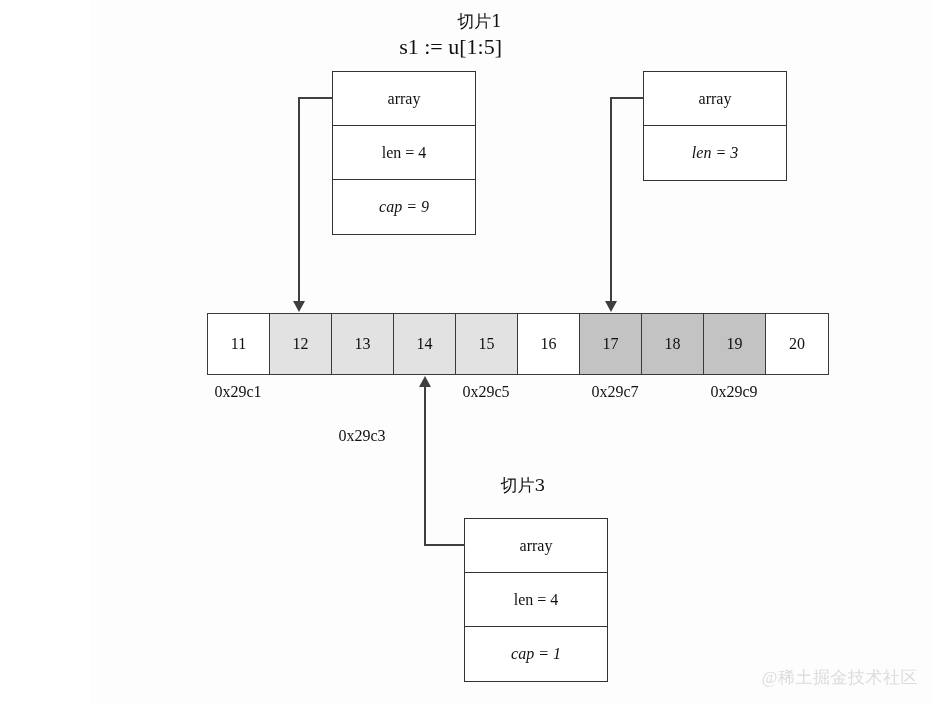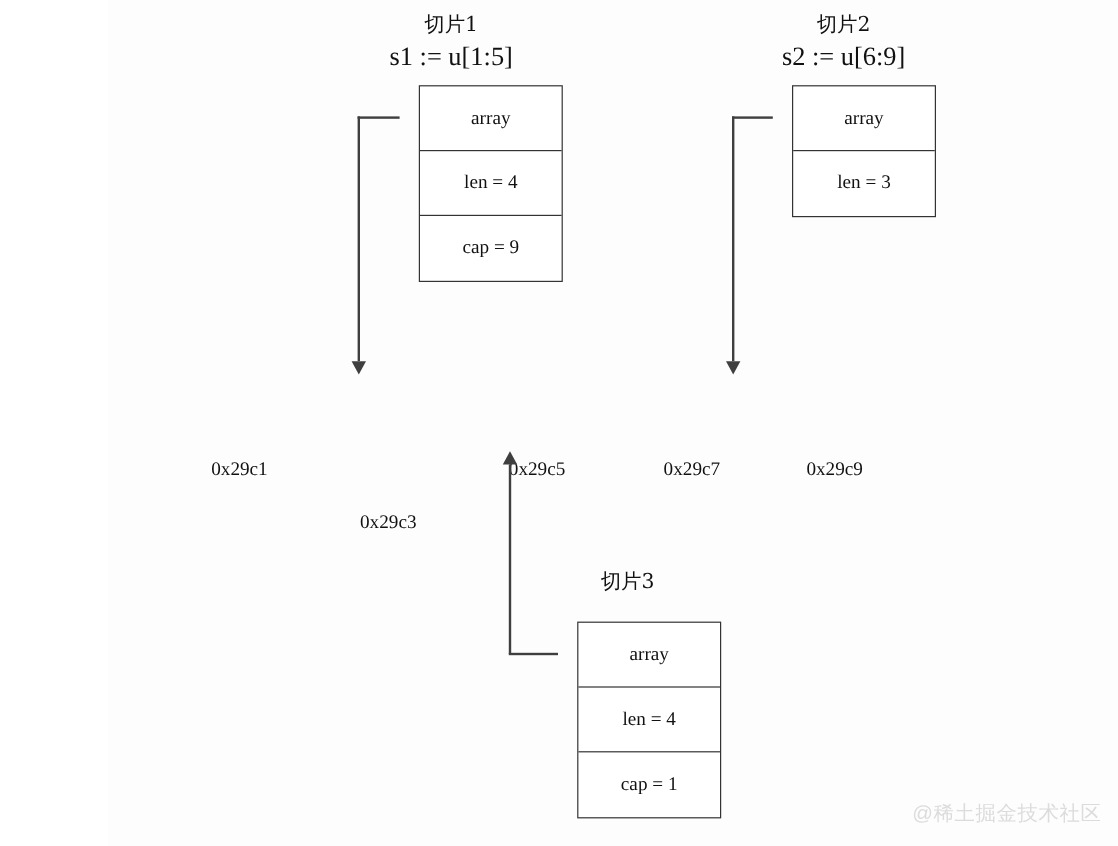--- a/index.html
+++ b/index.html
@@ -21,36 +21,35 @@
     left: 90px;
     top: 0px;
     width: 842px;
     height: 705px;
     background: #fdfdfd;
   }
 
   
   .slice-box {
     position: absolute;
-    width: 120px;
+    width: 144px;
     border: 1.6px solid #333333;
     background: #ffffff;
     box-sizing: border-box;
-    margin-left: 17px;
   }
   .slice-row {
     height: 54px;
     line-height: 54px;
     text-align: center;
     font-size: 16px;
     color: #111111;
     box-sizing: border-box;
     border-bottom: 1.6px solid #333333;
   }
-  .slice-row:last-child { border-bottom: none; }
+  .slice-row:last-child { border-bottom: none; font-style: italic; }
 
   .slice-caption {
     position: absolute;
     width: 220px;
     text-align: center;
     color: #111111;
   }
   .slice-caption .ttl {
     display: block;
     font-size: 17px;
@@ -100,20 +99,21 @@
     font-size: 16px;
     line-height: 25px;
   }
   #array-label .l1 { display:block; font-family: "DejaVu Serif", "Liberation Serif", serif; }
   #array-label .l2 { display:block; }
 
   .addr {
     position: absolute;
     top: 383px;
     width: 124px;
+    text-align: center;
     font-size: 16px;
     color: #111111;
   }
 
   
   .ln-h, .ln-v {
     position: absolute;
     background: #3f3f3f;
   }
   .ln-h { height: 1.6px; }
@@ -128,64 +128,72 @@
   .arrow-down { border-top: 11px solid #3f3f3f; }
   .arrow-up   { border-bottom: 11px solid #3f3f3f; }
 
   
   #watermark {
     position: absolute;
     right: 14px;
     bottom: 16px;
     font-size: 17px;
     color: #dcdcdc;
-    font-family: Liberation Sans, sans-serif;
+    font-family: Liberation Serif, serif;
     letter-spacing: 0.5px;
     white-space: nowrap;
   }
 </style>
 </head>
 <body>
 
 <div id="stage">
 
   <div id="panel-bg"></div>
 
-  <div class="slice-caption" style="left:266px; top:8px;">
+  <div class="slice-caption" style="left:282px; top:8px;text-align:right;">
     <span class="ttl">切片1</span>
     <span class="sub">s1 := u[1:5]</span>
   </div>
 
   <div class="slice-box" style="left:332px; top:71px;">
     <div class="slice-row">array</div>
     <div class="slice-row">len = 4</div>
     <div class="slice-row">cap = 9</div>
   </div>
 
   <div class="ln-h" style="left:298px; top:97px; width:35px;"></div>
   <div class="ln-v" style="left:298px; top:97px; height:204px;"></div>
   <div class="arrow-down" style="left:293px; top:301px;"></div>
 
-  <div class="slice-caption" style="left:593px; top:8px;">
-    <span class="ttl">切片2</span>
-    <span class="sub">s2 := u[6:9]</span>
-  </div>
 
   <div class="slice-box" style="left:643px; top:71px;">
     <div class="slice-row">array</div>
     <div class="slice-row">len = 3</div>
   </div>
 
   <div class="ln-h" style="left:610px; top:97px; width:34px;"></div>
   <div class="ln-v" style="left:610px; top:97px; height:204px;"></div>
   <div class="arrow-down" style="left:605px; top:301px;"></div>
 
   <div id="array-label">
   </div>
 
+  <div id="array-row">
+    <div class="cell plain">11</div>
+    <div class="cell light">12</div>
+    <div class="cell light">13</div>
+    <div class="cell light">14</div>
+    <div class="cell light">15</div>
+    <div class="cell plain">16</div>
+    <div class="cell dark">17</div>
+    <div class="cell dark">18</div>
+    <div class="cell dark">19</div>
+    <div class="cell plain">20</div>
+  </div>
 
   <div class="addr" style="left:176px;">0x29c1</div>
   <div class="addr" style="left:300px;margin-top:44px;">0x29c3</div>
   <div class="addr" style="left:424px;">0x29c5</div>
   <div class="addr" style="left:553px;">0x29c7</div>
   <div class="addr" style="left:672px;">0x29c9</div>
 
   <div class="slice-caption" style="left:413px; top:455px;margin-top:17px;">
     <span class="ttl">切片3</span>
   </div>

